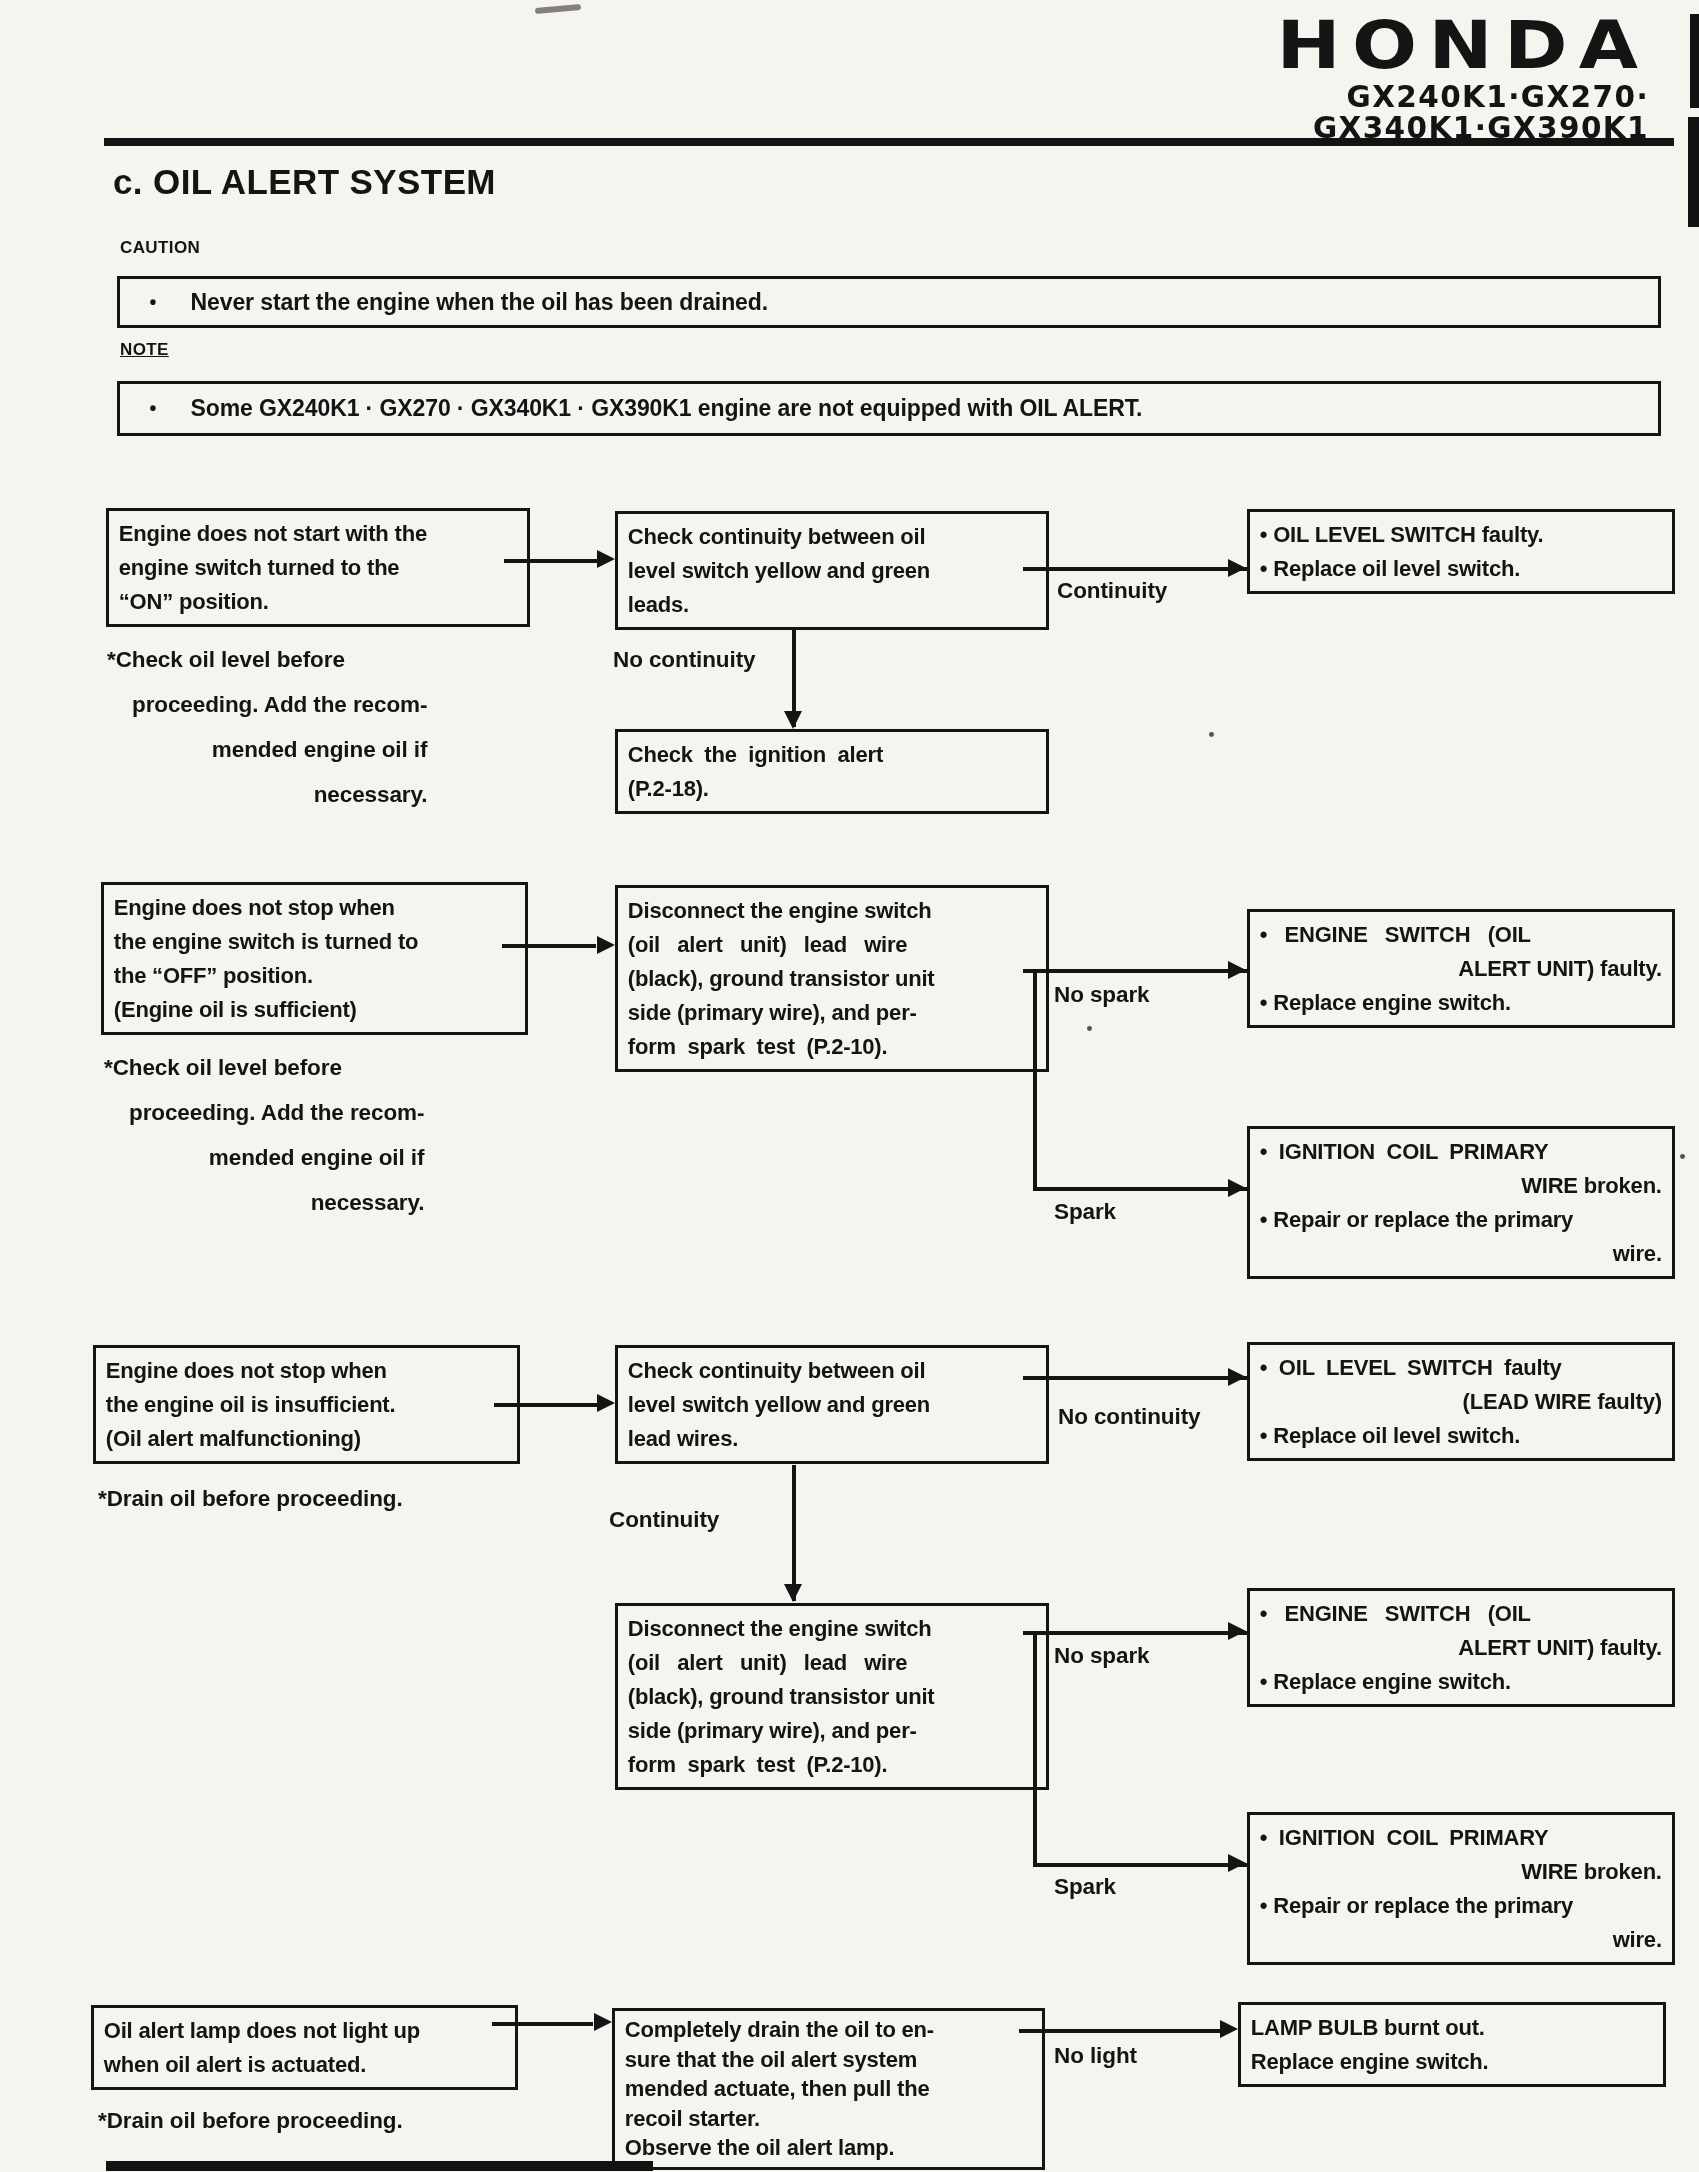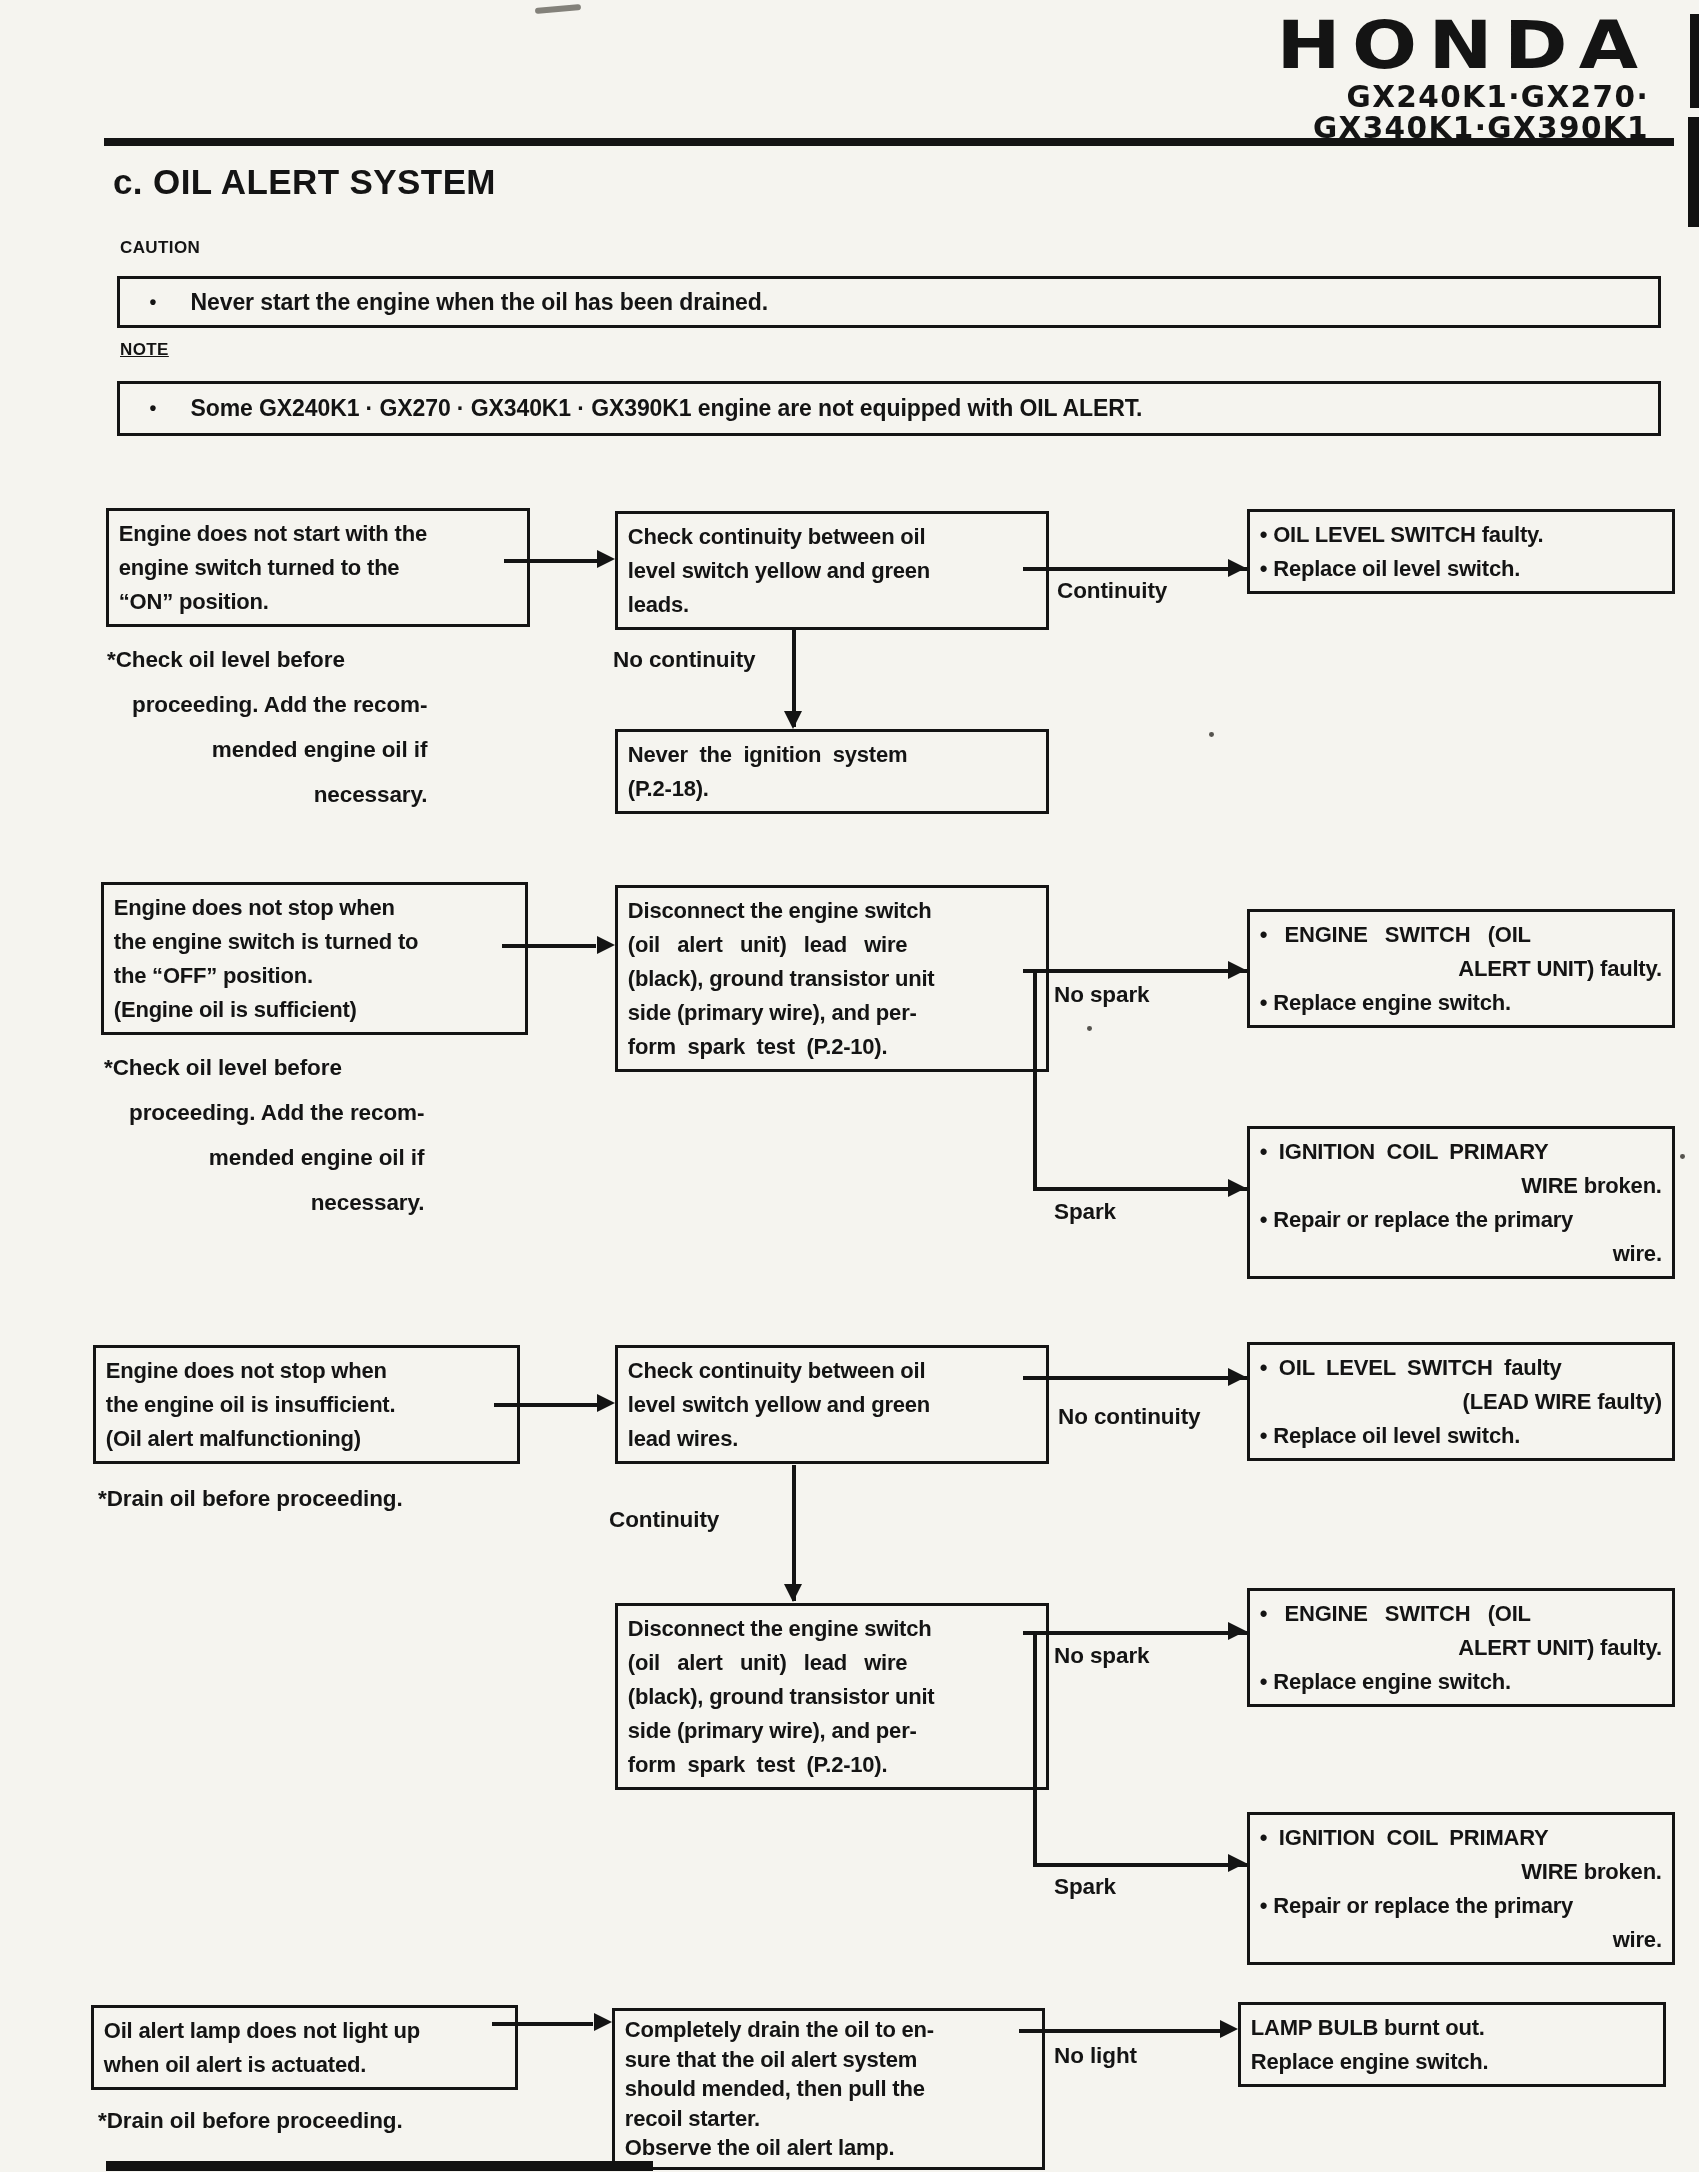--- a/index.html
+++ b/index.html
@@ -105,21 +105,21 @@
   <div class="box" style="left:1247px;top:509px;width:402px;">
     <div class="ln">• OIL LEVEL SWITCH faulty.</div>
     <div class="ln">• Replace oil level switch.</div>
   </div>
 
   <div class="vl" style="left:792px;top:630px;height:97px;"></div>
   <div class="ad" style="left:784px;top:711px;"></div>
   <div class="lbl" style="left:613px;top:647px;">No continuity</div>
 
   <div class="box" style="left:615px;top:729px;width:408px;">
-    <div class="ln ws1">Never the ignition system</div>
+    <div class="ln ws1">Check the ignition alert</div>
     <div class="ln">(P.2-18).</div>
   </div>
 
   <div class="box" style="left:101px;top:882px;width:401px;">
     <div class="ln">Engine does not stop when</div>
     <div class="ln">the engine switch is turned to</div>
     <div class="ln">the “OFF” position.</div>
     <div class="ln">(Engine oil is sufficient)</div>
   </div>
   <div class="fnote" style="left:104px;top:1045px;">
@@ -229,21 +229,21 @@
   <div class="fnote" style="left:98px;top:2098px;">
     <div class="ln">*Drain oil before proceeding.</div>
   </div>
 
   <div class="hl" style="left:492px;top:2022px;width:101px;"></div>
   <div class="ar" style="left:594px;top:2013px;"></div>
 
   <div class="box tight" style="left:612px;top:2008px;width:407px;">
     <div class="ln">Completely drain the oil to en-</div>
     <div class="ln">sure that the oil alert system</div>
-    <div class="ln">should mended, then pull the</div>
+    <div class="ln">mended actuate, then pull the</div>
     <div class="ln">recoil starter.</div>
     <div class="ln">Observe the oil alert lamp.</div>
   </div>
 
   <div class="hl" style="left:1019px;top:2029px;width:201px;"></div>
   <div class="ar" style="left:1220px;top:2020px;"></div>
   <div class="lbl" style="left:1054px;top:2043px;">No light</div>
 
   <div class="box" style="left:1238px;top:2002px;width:402px;">
     <div class="ln">LAMP BULB burnt out.</div>

